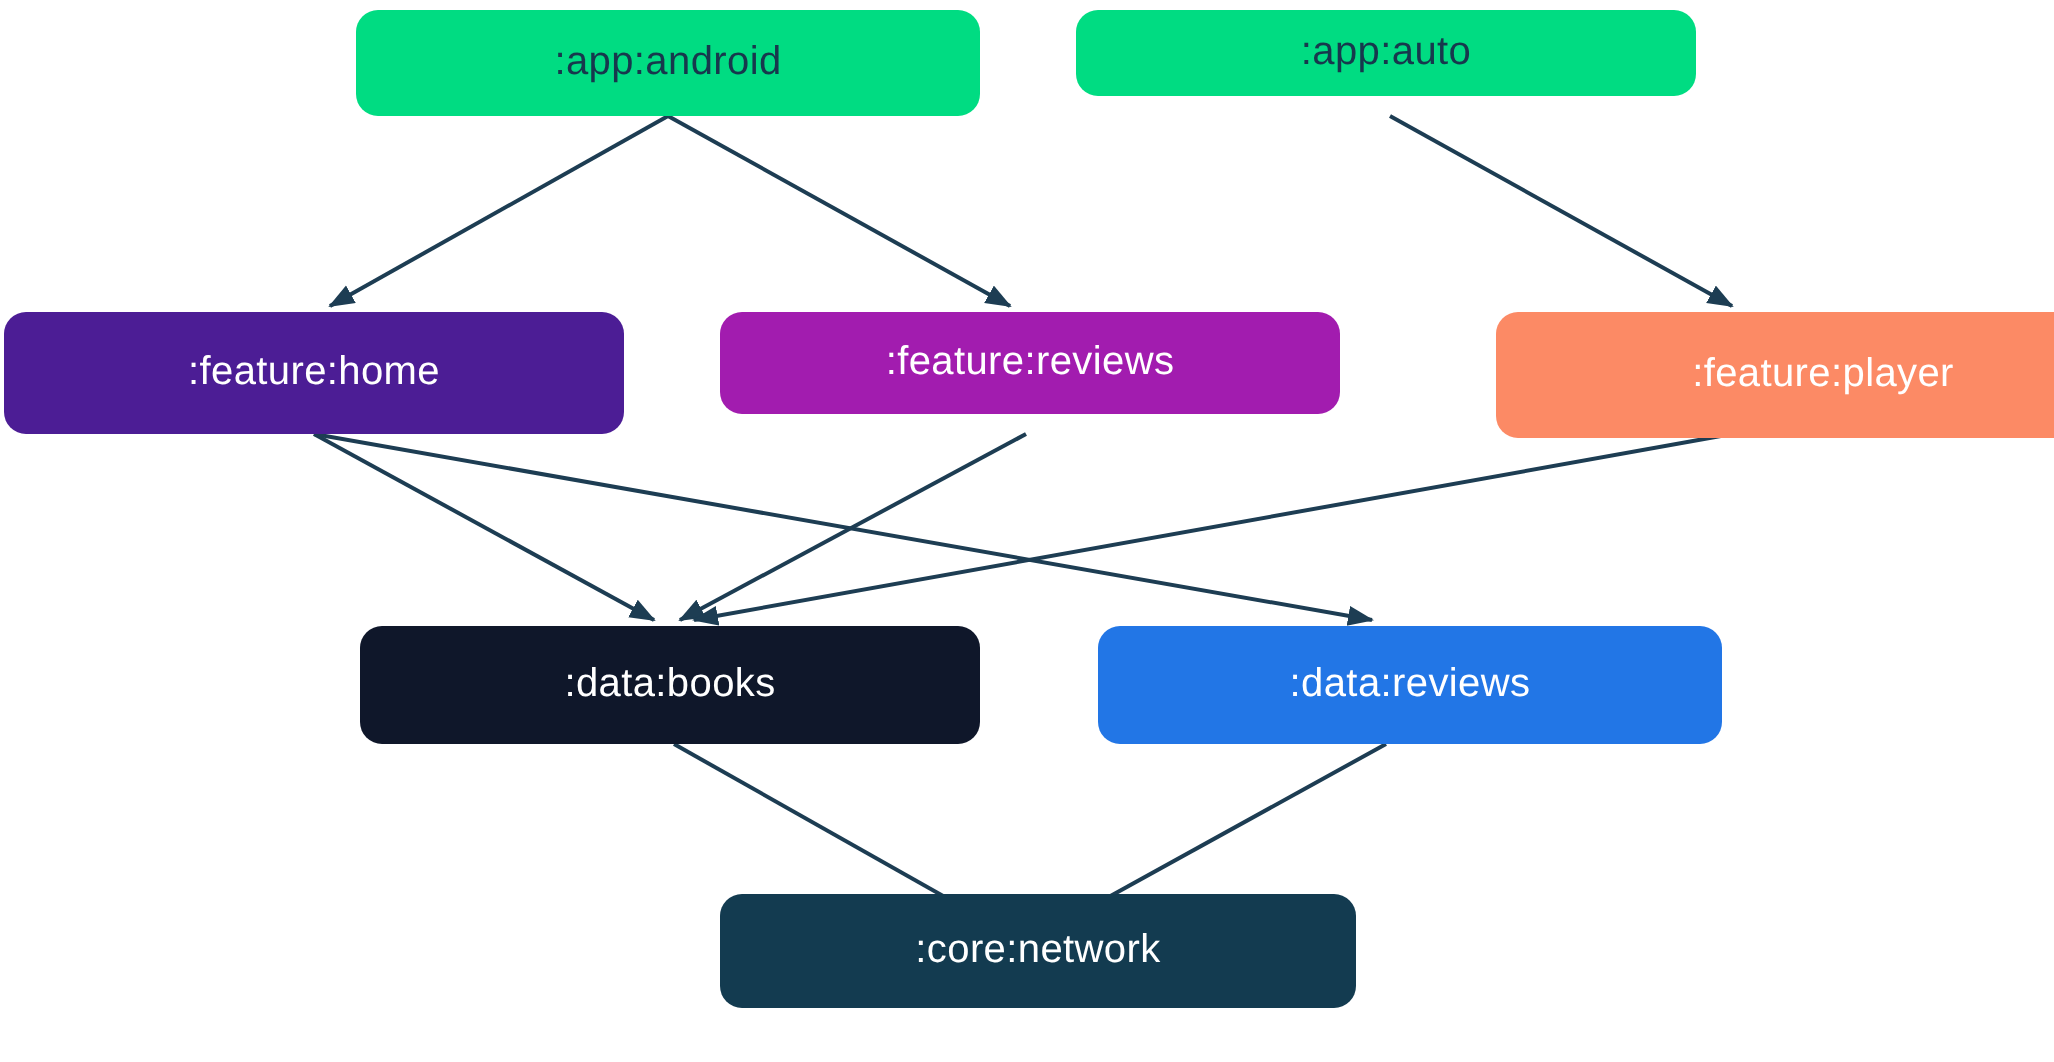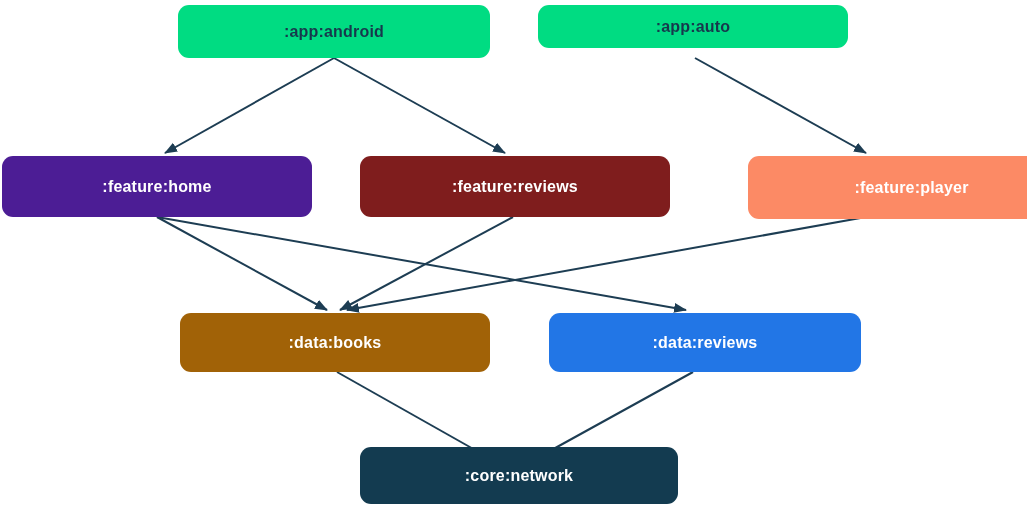--- a/index.html
+++ b/index.html
@@ -23,22 +23,22 @@
     height: 531px;
     pointer-events: none;
   }
   .node {
     position: absolute;
     box-sizing: border-box;
     border-radius: 11px;
     display: flex;
     align-items: center;
     justify-content: center;
-    font-size: 16px;
-    font-weight: 700;
+    font-size: 20px;
+    font-weight: 400;
     letter-spacing: 0.2px;
     white-space: nowrap;
   }
 </style>
 </head>
 <body>
 
 <div class="canvas">
   <svg class="edges-layer" width="1027" height="531" viewBox="0 0 1027 531" xmlns="http://www.w3.org/2000/svg">
     <defs>
@@ -55,19 +55,19 @@
         <line x1="513" y1="217" x2="340" y2="310" stroke="#1D3D53" stroke-width="2" marker-end="url(#arrowhead)"></line>
         <line x1="866" y1="217" x2="347" y2="310" stroke="#1D3D53" stroke-width="2" marker-end="url(#arrowhead)"></line>
         <line x1="337" y1="372" x2="507" y2="468" stroke="#1D3D53" stroke-width="2" marker-end="url(#arrowhead)"></line>
         <line x1="693" y1="372" x2="519" y2="468" stroke="#1D3D53" stroke-width="2" marker-end="url(#arrowhead)"></line>
       </g>
   </svg>
   <div>
       <div class="node" style="left: 178px; top: 5px; width: 312px; height: 53px; background: rgb(0, 220, 130); color: rgb(23, 56, 77);">:app:android</div>
       <div class="node" style="left: 538px; top: 5px; width: 310px; height: 43px; background: rgb(0, 220, 130); color: rgb(23, 56, 77);">:app:auto</div>
       <div class="node" style="left: 2px; top: 156px; width: 310px; height: 61px; background: #4c1d95; color: rgb(255, 255, 255);">:feature:home</div>
-      <div class="node" style="left: 360px; top: 156px; width: 310px; height: 61px; background: #7f1d1d; color: rgb(255, 255, 255);">:feature:reviews</div>
+      <div class="node" style="left: 360px; top: 156px; width: 310px; height: 51px; background: #a21caf; color: rgb(255, 255, 255);">:feature:reviews</div>
       <div class="node" style="left: 748px; top: 156px; width: 307px; height: 63px; background: rgb(252, 138, 101); color: rgb(255, 255, 255); padding-left: 20px;">:feature:player</div>
-      <div class="node" style="left: 180px; top: 313px; width: 310px; height: 59px; background: #a16207; color: rgb(255, 255, 255);">:data:books</div>
+      <div class="node" style="left: 180px; top: 313px; width: 310px; height: 59px; background: #0f172a; color: rgb(255, 255, 255);">:data:books</div>
       <div class="node" style="left: 549px; top: 313px; width: 312px; height: 59px; background: rgb(34, 118, 230); color: #ffffff;">:data:reviews</div>
       <div class="node" style="left: 360px; top: 447px; width: 318px; height: 57px; background: rgb(19, 59, 80); color: rgb(255, 255, 255);">:core:network</div>
     </div>
 </div>
 
 </body></html>

